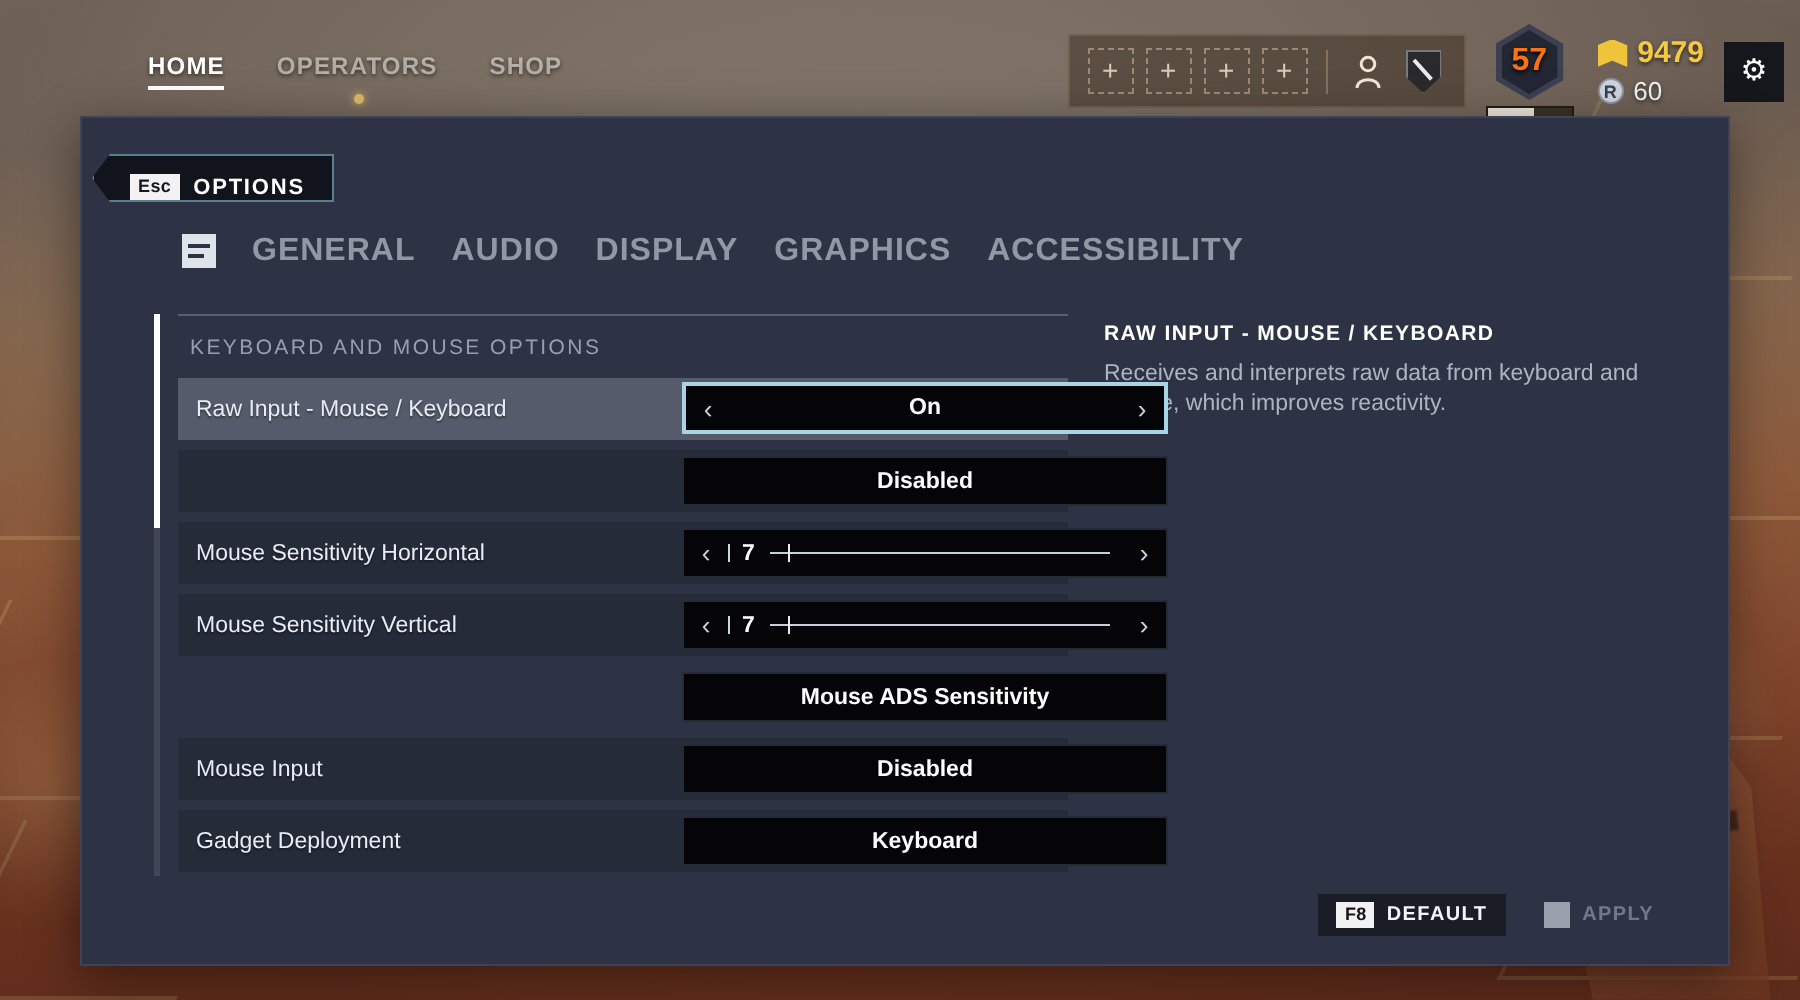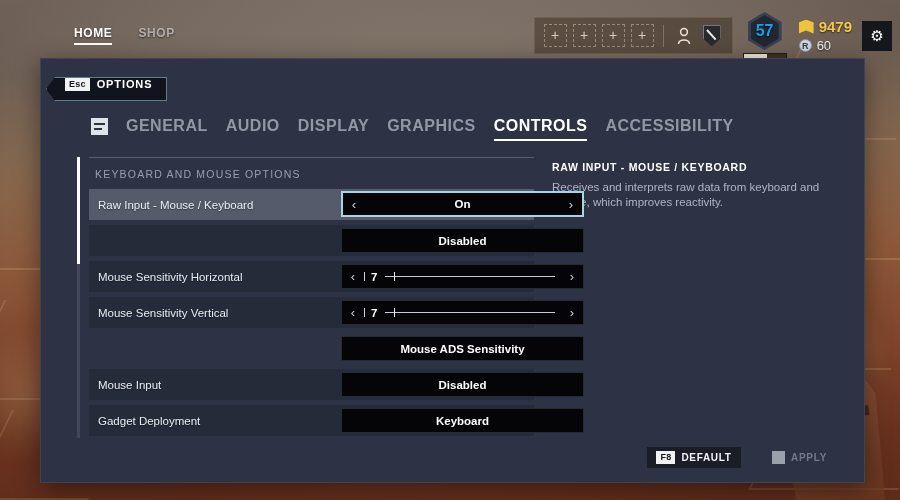--- a/index.html
+++ b/index.html
@@ -83,21 +83,21 @@
   .hex {
     width: 34px; height: 38px; background: #3b4152;
     clip-path: polygon(50% 0, 100% 26%, 100% 74%, 50% 100%, 0 74%, 0 26%);
     display: flex; align-items: center; justify-content: center;
     border: 0; position: relative;
   }
   .hex::before {
     content: ""; position: absolute; inset: 3px; background: #232733;
     clip-path: polygon(50% 0, 100% 26%, 100% 74%, 50% 100%, 0 74%, 0 26%);
   }
-  .hex span { position: relative; color: #0ea5e9; font-size: 16px; font-weight: bold; text-shadow: 0 1px 2px #000; }
+  .hex span { position: relative; color: #f97316; font-size: 16px; font-weight: bold; text-shadow: 0 1px 2px #000; }
   .lvl-bar { width: 44px; height: 6px; background: #3a3326; border: 1px solid rgba(0,0,0,.4); }
   .lvl-fill { height: 100%; background: #efe9dd; }
   .curr { display: flex; flex-direction: column; gap: 3px; margin-left: 2px; }
   .curr-row { display: flex; align-items: center; gap: 5px; text-align: right; }
   .curr-ic-gold {
     width: 15px; height: 14px; background: #f0c33c;
     clip-path: polygon(0 22%, 50% 0, 100% 22%, 100% 100%, 50% 78%, 0 100%);
   }
   .curr-ic-blue {
     width: 13px; height: 13px; border-radius: 50%; background: #cfd6e0;
@@ -113,31 +113,31 @@
   .gear-glyph { color: #fff; font-size: 15px; line-height: 1; }
 
   
   .panel {
     position: absolute; left: 40px; top: 58px; width: 825px; height: 425px;
     background: #2d3244; border: 1px solid rgba(120,132,160,.22);
     box-shadow: 0 6px 24px rgba(0,0,0,.45);
   }
   .back-btn {
     position: absolute; left: 5px; top: 18px; height: 24px;
-    display: flex; align-items: flex-start; gap: 7px; padding: 0 14px 0 18px;
+    display: flex; align-items: flex-end; gap: 7px; padding: 0 14px 0 18px;
     background: #11141c; border: 1px solid #5c7f8e; cursor: pointer;
     clip-path: polygon(9px 0, 100% 0, 100% 100%, 9px 100%, 0 50%);
   }
   .key-badge {
     background: #f2f2f2; color: #15171d; font-size: 9px; font-weight: bold;
     padding: 1px 4px; line-height: 11px; letter-spacing: .2px;
   }
   .back-label { color: #fff; font-size: 11px; font-weight: bold; letter-spacing: .9px; }
 
-  .tabs { position: absolute; left: 50px; top: 58px; display: flex; align-items: center; gap: 18px; }
+  .tabs { position: absolute; left: 50px; top: 58px; display: flex; align-items: flex-start; gap: 18px; }
   .tab-ic {
     width: 17px; height: 17px; background: #dfe3ea; margin-bottom: 6px; position: relative;
   }
   .tab-ic::before, .tab-ic::after {
     content: ""; position: absolute; left: 3px; height: 2px; background: #2d3244;
   }
   .tab-ic::before { top: 5px; width: 11px; }
   .tab-ic::after { top: 10px; width: 8px; }
   .tab {
     font-size: 16px; font-weight: bold; letter-spacing: .5px; color: rgba(214,219,228,.60);
@@ -190,21 +190,21 @@
 
   
   .info { width: 296px; margin-left: 18px; padding-top: 4px; }
   .info-title {
     font-size: 10.5px; font-weight: bold; letter-spacing: .7px; color: #ffffff; margin-bottom: 7px;
   }
   .info-desc { font-size: 11.5px; line-height: 15px; color: rgba(190,198,212,.88); }
 
   
   .footer {
-    position: absolute; right: 28px; bottom: 14px; display: flex; align-items: center; gap: 22px;
+    position: absolute; right: 28px; bottom: 14px; display: flex; align-items: center; gap: 10px;
   }
   .f-btn {
     display: flex; align-items: center; gap: 6px; padding: 4px 9px;
     background: #1a1d26; cursor: pointer;
   }
   .f-btn.disabled { background: transparent; cursor: default; }
   .f-label { font-size: 10px; font-weight: bold; letter-spacing: .7px; color: #f2f4f8; }
   .f-btn.disabled .f-label { color: rgba(170,178,192,.55); }
   .key-badge.dim { background: #9aa1ad; color: #2a2d35; }
 </style>
@@ -224,20 +224,24 @@
   <div class="operator"></div>
   <div class="bg-vignette"></div>
 </div>
 
 <div class="topbar">
   <div class="nav">
     <div class="nav-item active">
       <span>HOME</span>
     </div>
     <div class="nav-item">
+      <span>OPERATORS</span>
+      <span class="nav-dot"></span>
+    </div>
+    <div class="nav-item">
       <span>SHOP</span>
     </div>
   </div>
 
   <div class="hud">
     <div class="slots">
       <div class="slot">+</div>
       <div class="slot">+</div>
       <div class="slot">+</div>
       <div class="slot">+</div>
@@ -285,21 +289,20 @@
     <span class="key-badge">Esc</span>
     <span class="back-label">OPTIONS</span>
   </div>
 
   <div class="tabs">
     <span class="tab-ic"></span>
     <div class="tab">GENERAL</div>
     <div class="tab">AUDIO</div>
     <div class="tab">DISPLAY</div>
     <div class="tab">GRAPHICS</div>
-    <div class="tab active">CONTROLS</div>
     <div class="tab">ACCESSIBILITY</div>
   </div>
 
   <div class="content">
     <div class="scroll-track">
       <div class="scroll-thumb"></div>
     </div>
 
     <div class="list">
       <div class="divider"></div>

